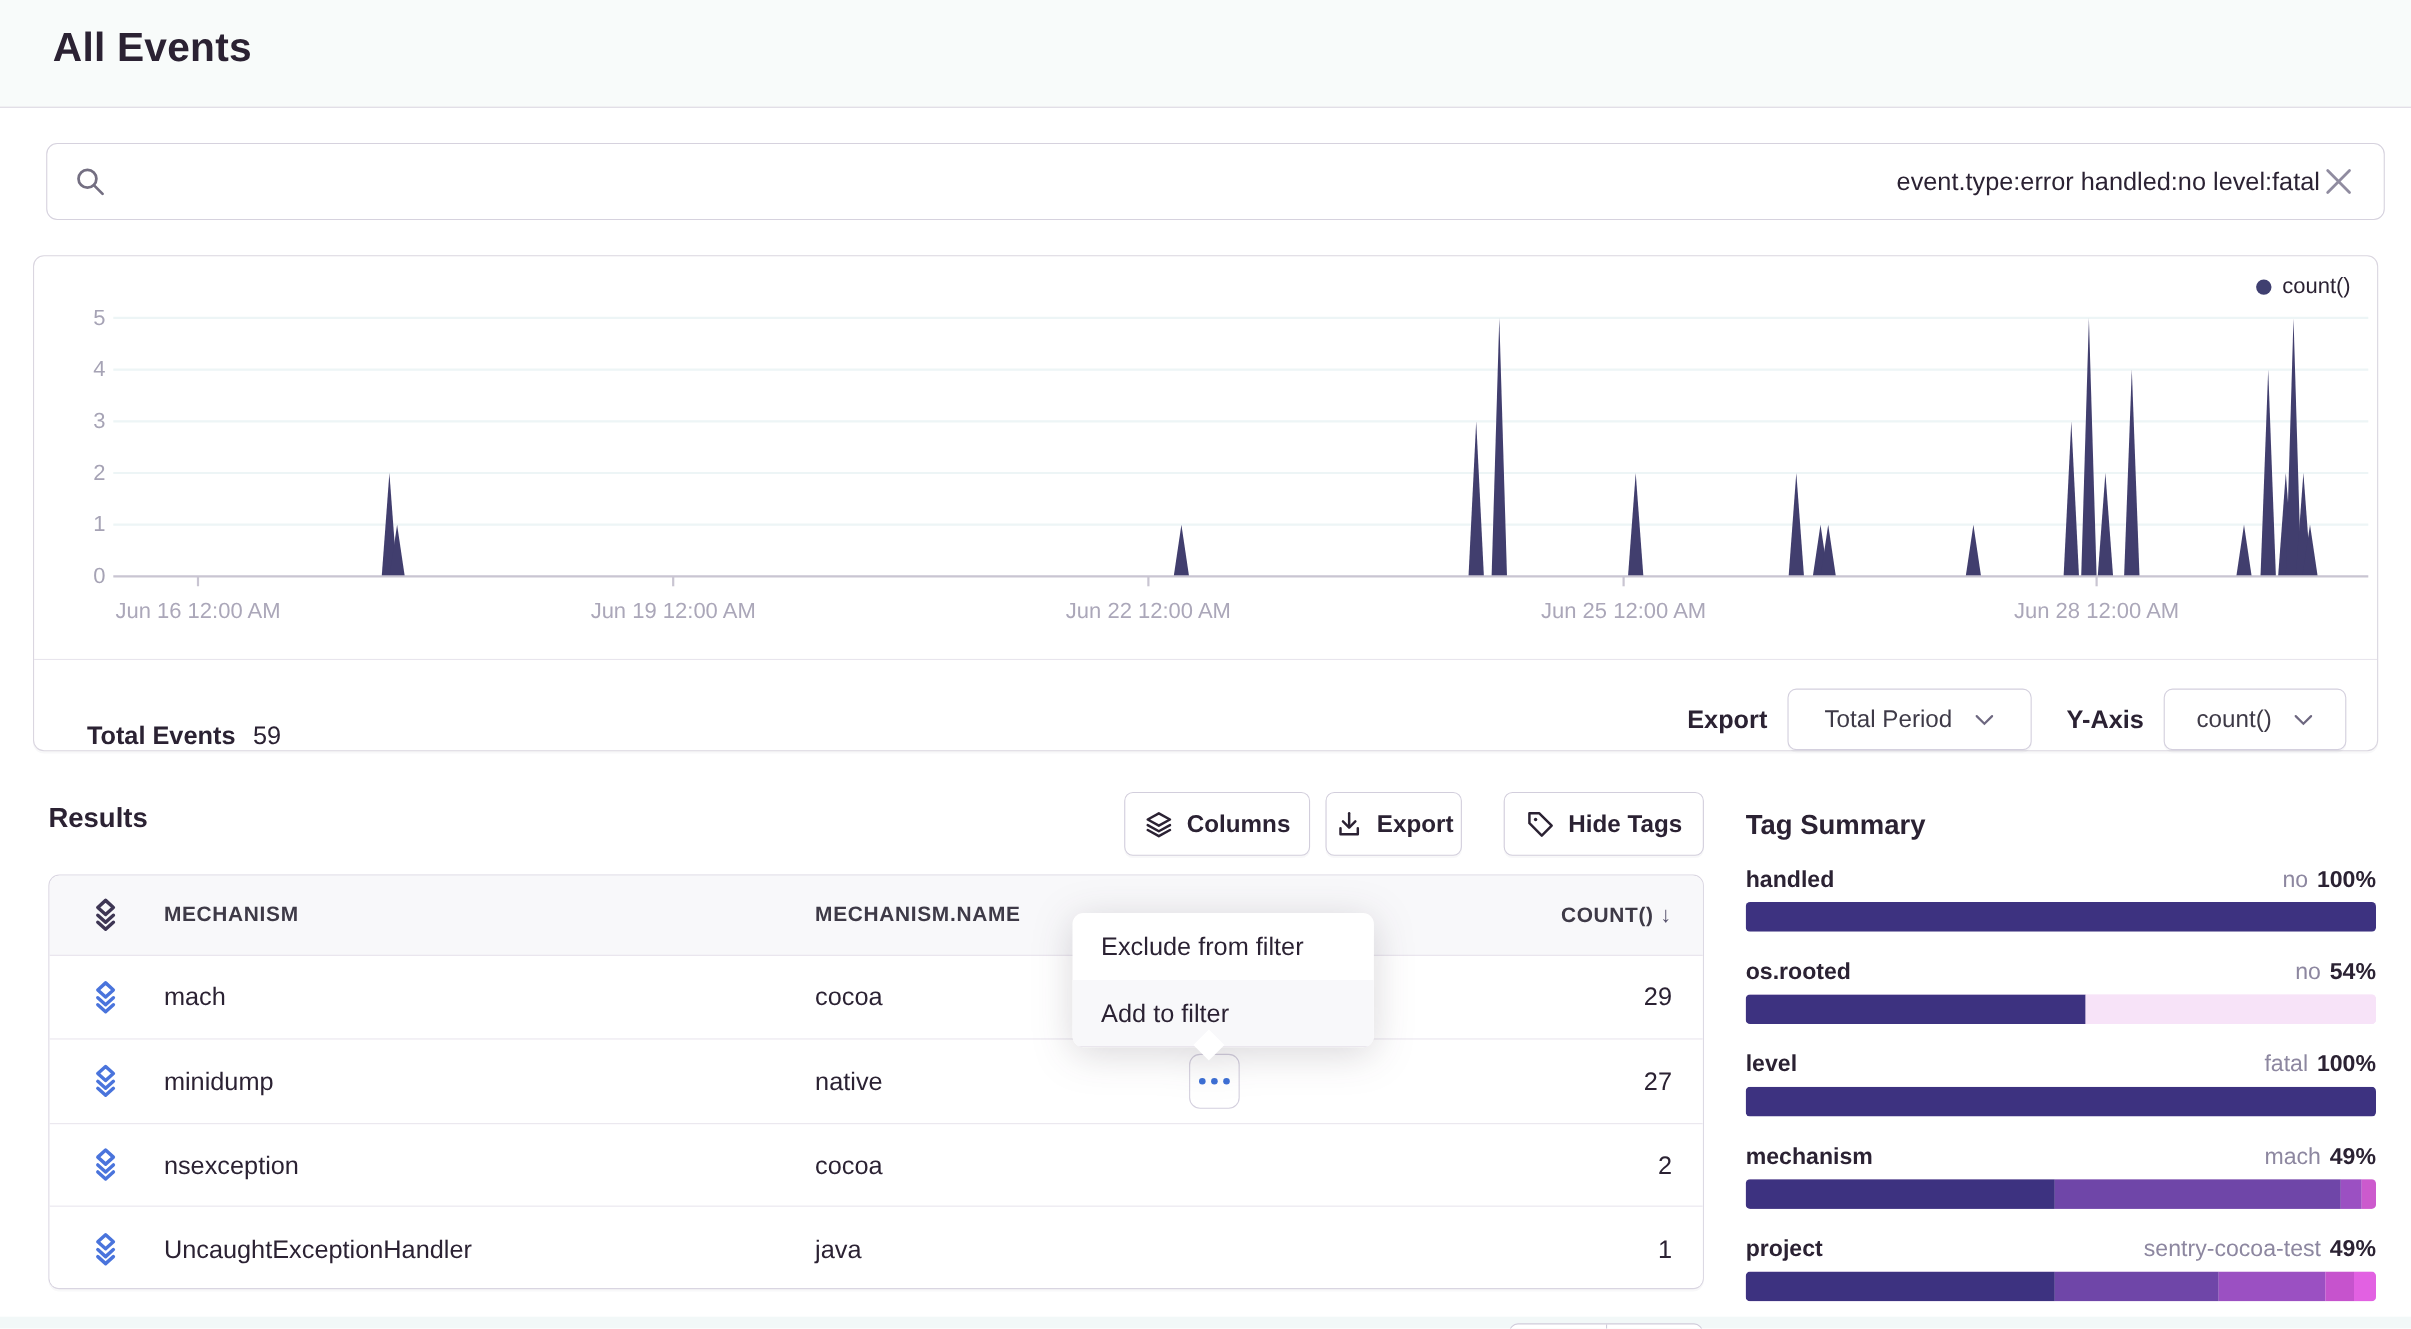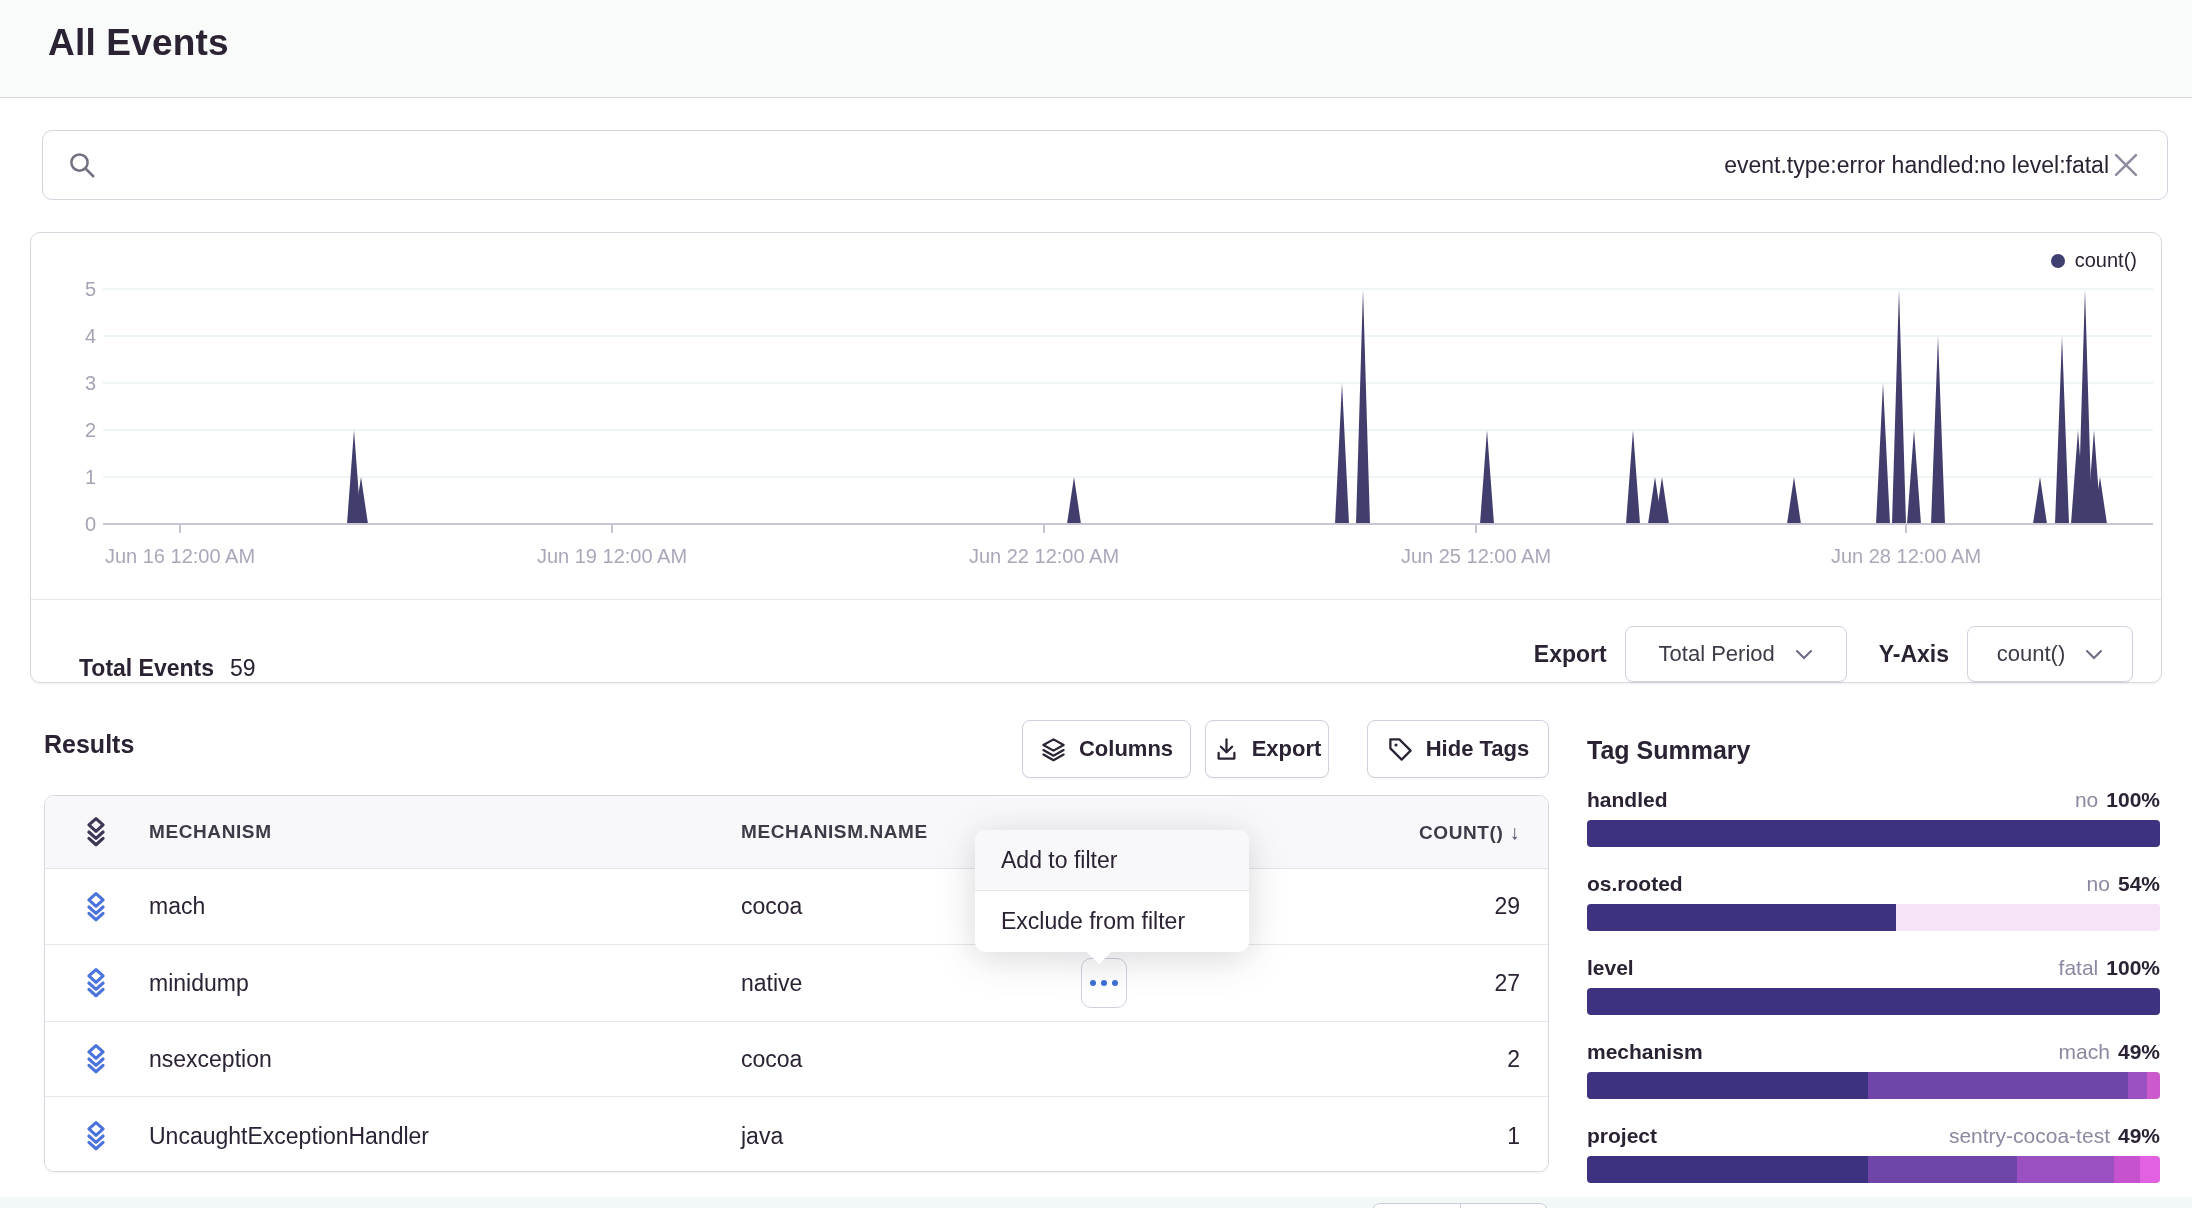--- a/index.html
+++ b/index.html
@@ -304,22 +304,22 @@
           <path d="M7 16.5 L12 21 L17 16.5"></path>
       </svg>
       <span class="val col-mechanism">UncaughtExceptionHandler</span>
       <span class="val col-platform">java</span>
       <span class="val col-count">1</span>
     </div>
   </div>
 
   <div class="popup">
     <div class="popup-body">
+      <div class="popup-item">Exclude from filter</div>
       <div class="popup-item first">Add to filter</div>
-      <div class="popup-item">Exclude from filter</div>
     </div>
     <div class="popup-caret"></div>
   </div>
 
   <div class="tag-summary">
     <div class="ts-title">Tag Summary</div>
 
     <div class="ts-entry" style="top:52px">
       <div class="ts-head">
         <span class="ts-name">handled</span>

